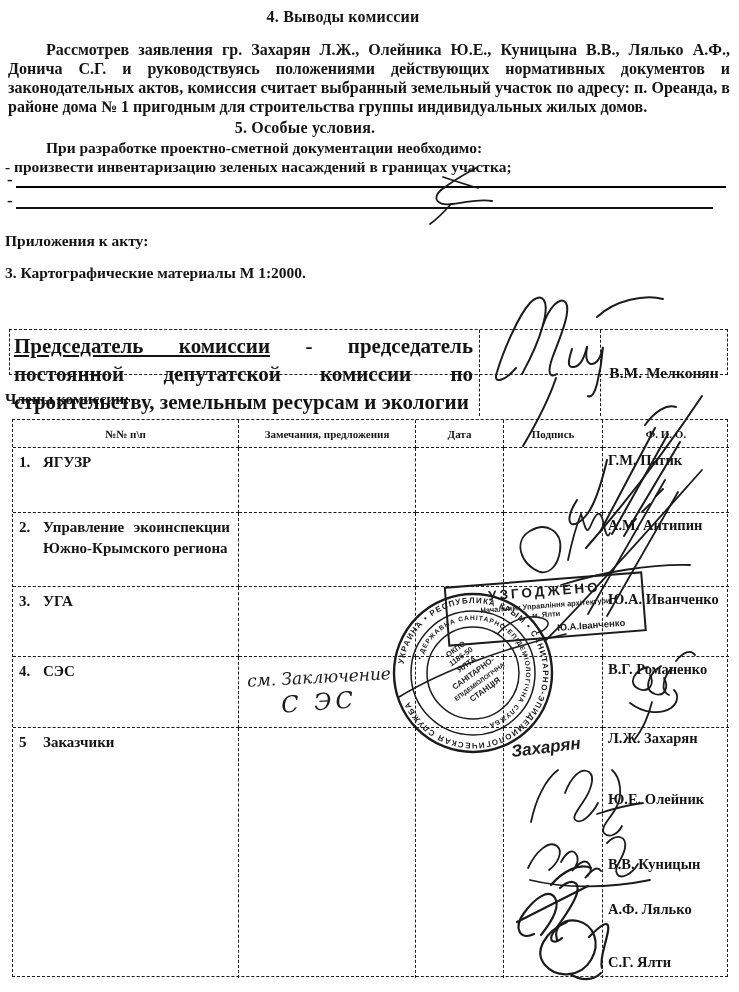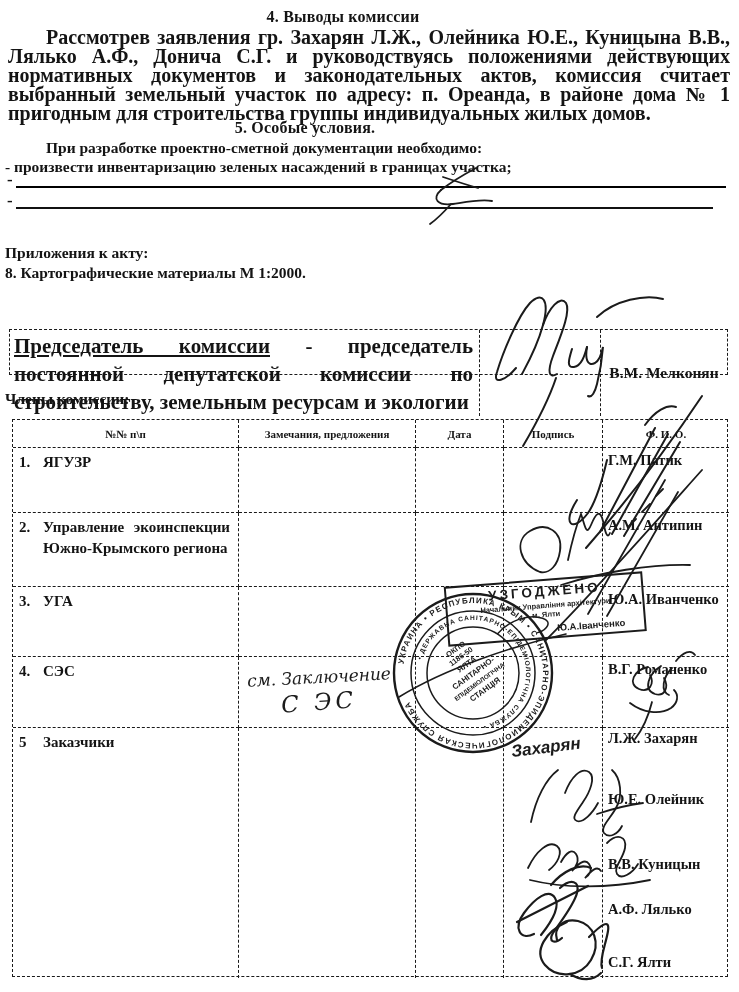--- a/index.html
+++ b/index.html
@@ -4,21 +4,21 @@
 <style>
   html,body{margin:0;padding:0;background:#e8e8e4;}
   .page{
     position:relative;width:739px;height:992px;background:#fff;
     font-family:"Liberation Serif",serif;color:#141414;font-weight:700;
     overflow:hidden;margin:0 auto;
   }
   .abs{position:absolute;}
   .center{text-align:center;}
   .h{font-size:16px;letter-spacing:.2px;}
-  .par{font-size:20px;line-height:19px;text-align:justify;}
+  .par{font-size:16px;line-height:19px;text-align:justify;margin-top:12px;}
   .ind{text-indent:38px;}
   .plain{font-size:15.5px;}
   .rule{border-top:2.6px solid #000;height:0;}
   .rule2{border-top:2.2px solid #111;height:0;}
   .dash{font-size:17px;}
   
   .chair{
     left:9px;top:329px;width:719px;height:46px;
     display:grid;grid-template-columns:470px 121px 1fr;
     border:1.6px dashed #1a1a1a;box-sizing:border-box;
@@ -64,22 +64,22 @@
 
   <div class="abs center h" style="left:0;top:119px;width:610px;">5. Особые условия.</div>
   <div class="abs plain" style="left:8px;top:139px;width:722px;text-indent:38px;">При разработке проектно-сметной документации необходимо:</div>
   <div class="abs plain" style="left:5px;top:158px;width:725px;">- произвести инвентаризацию зеленых насаждений в границах участка;</div>
 
   <div class="abs dash" style="left:7px;top:170px;">-</div>
   <div class="abs rule" style="left:16px;top:186px;width:710px;"></div>
   <div class="abs dash" style="left:7px;top:191px;">-</div>
   <div class="abs rule2" style="left:16px;top:207px;width:697px;"></div>
 
-  <div class="abs plain" style="left:5px;top:244px;">Приложения к акту:</div>
-  <div class="abs plain" style="left:5px;top:264px;">8. Картографические материалы М 1:2000.</div>
+  <div class="abs plain" style="left:5px;top:232px;">Приложения к акту:</div>
+  <div class="abs plain" style="left:5px;top:264px;">3. Картографические материалы М 1:2000.</div>
 
   <div class="abs chair">
     <div class="cell chair-text">
       <span class="u">Председатель комиссии</span><span> - председатель постоянной депутатской комиссии по строительству, земельным ресурсам и экологии</span>
     </div>
     <div class="cell"></div>
     <div class="cell chair-name">В.М. Мелконян</div>
   </div>
 
   <div class="abs plain" style="left:5px;top:390px;">Члены комиссии:</div>

